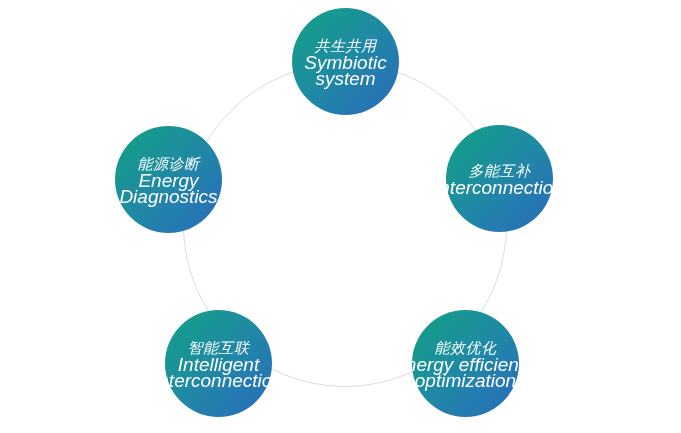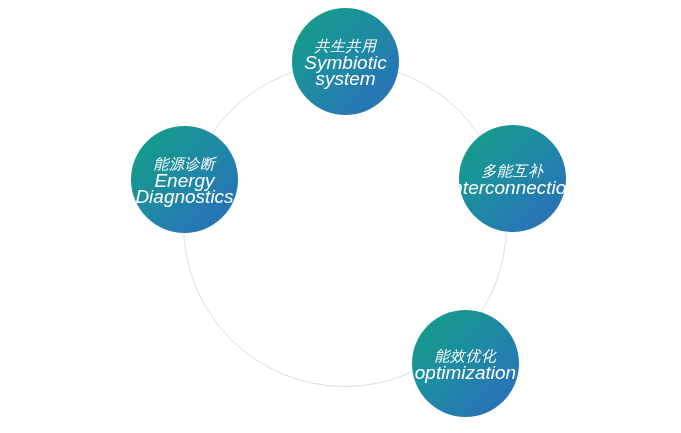--- a/index.html
+++ b/index.html
@@ -51,24 +51,24 @@
     letter-spacing: 0.5px;
     white-space: nowrap;
   }
   .node-en {
     font-size: 19px;
     line-height: 16px;
     white-space: nowrap;
   }
   
   .node-symbiotic        { left: 292px; top: 8px;   }
-  .node-multifunctional  { left: 459px; top: 125px; }
+  .node-multifunctional  { left: 446px; top: 125px; }
   .node-efficiency       { left: 412px; top: 310px; }
   .node-interconnection  { left: 165px; top: 310px; }
-  .node-diagnostics      { left: 131px; top: 126px; }
+  .node-diagnostics      { left: 115px; top: 126px; }
 
   
   .node-multifunctional .node-en,
   .node-interconnection .node-en,
   .node-efficiency .node-en {
     overflow: visible;
   }
 </style>
 </head>
 <body>
@@ -83,23 +83,29 @@
     <div class="node-en">system</div>
   </div>
 
   <div class="node node-multifunctional">
     <div class="node-cn">多能互补</div>
     <div class="node-en">interconnection</div>
   </div>
 
   <div class="node node-efficiency">
     <div class="node-cn">能效优化</div>
+    <div class="node-en">Energy efficiency</div>
     <div class="node-en">optimization</div>
   </div>
 
+  <div class="node node-interconnection">
+    <div class="node-cn">智能互联</div>
+    <div class="node-en">Intelligent</div>
+    <div class="node-en">interconnection</div>
+  </div>
 
   <div class="node node-diagnostics">
     <div class="node-cn">能源诊断</div>
     <div class="node-en">Energy</div>
     <div class="node-en">Diagnostics</div>
   </div>
 
 </div>
 
 </body></html>

